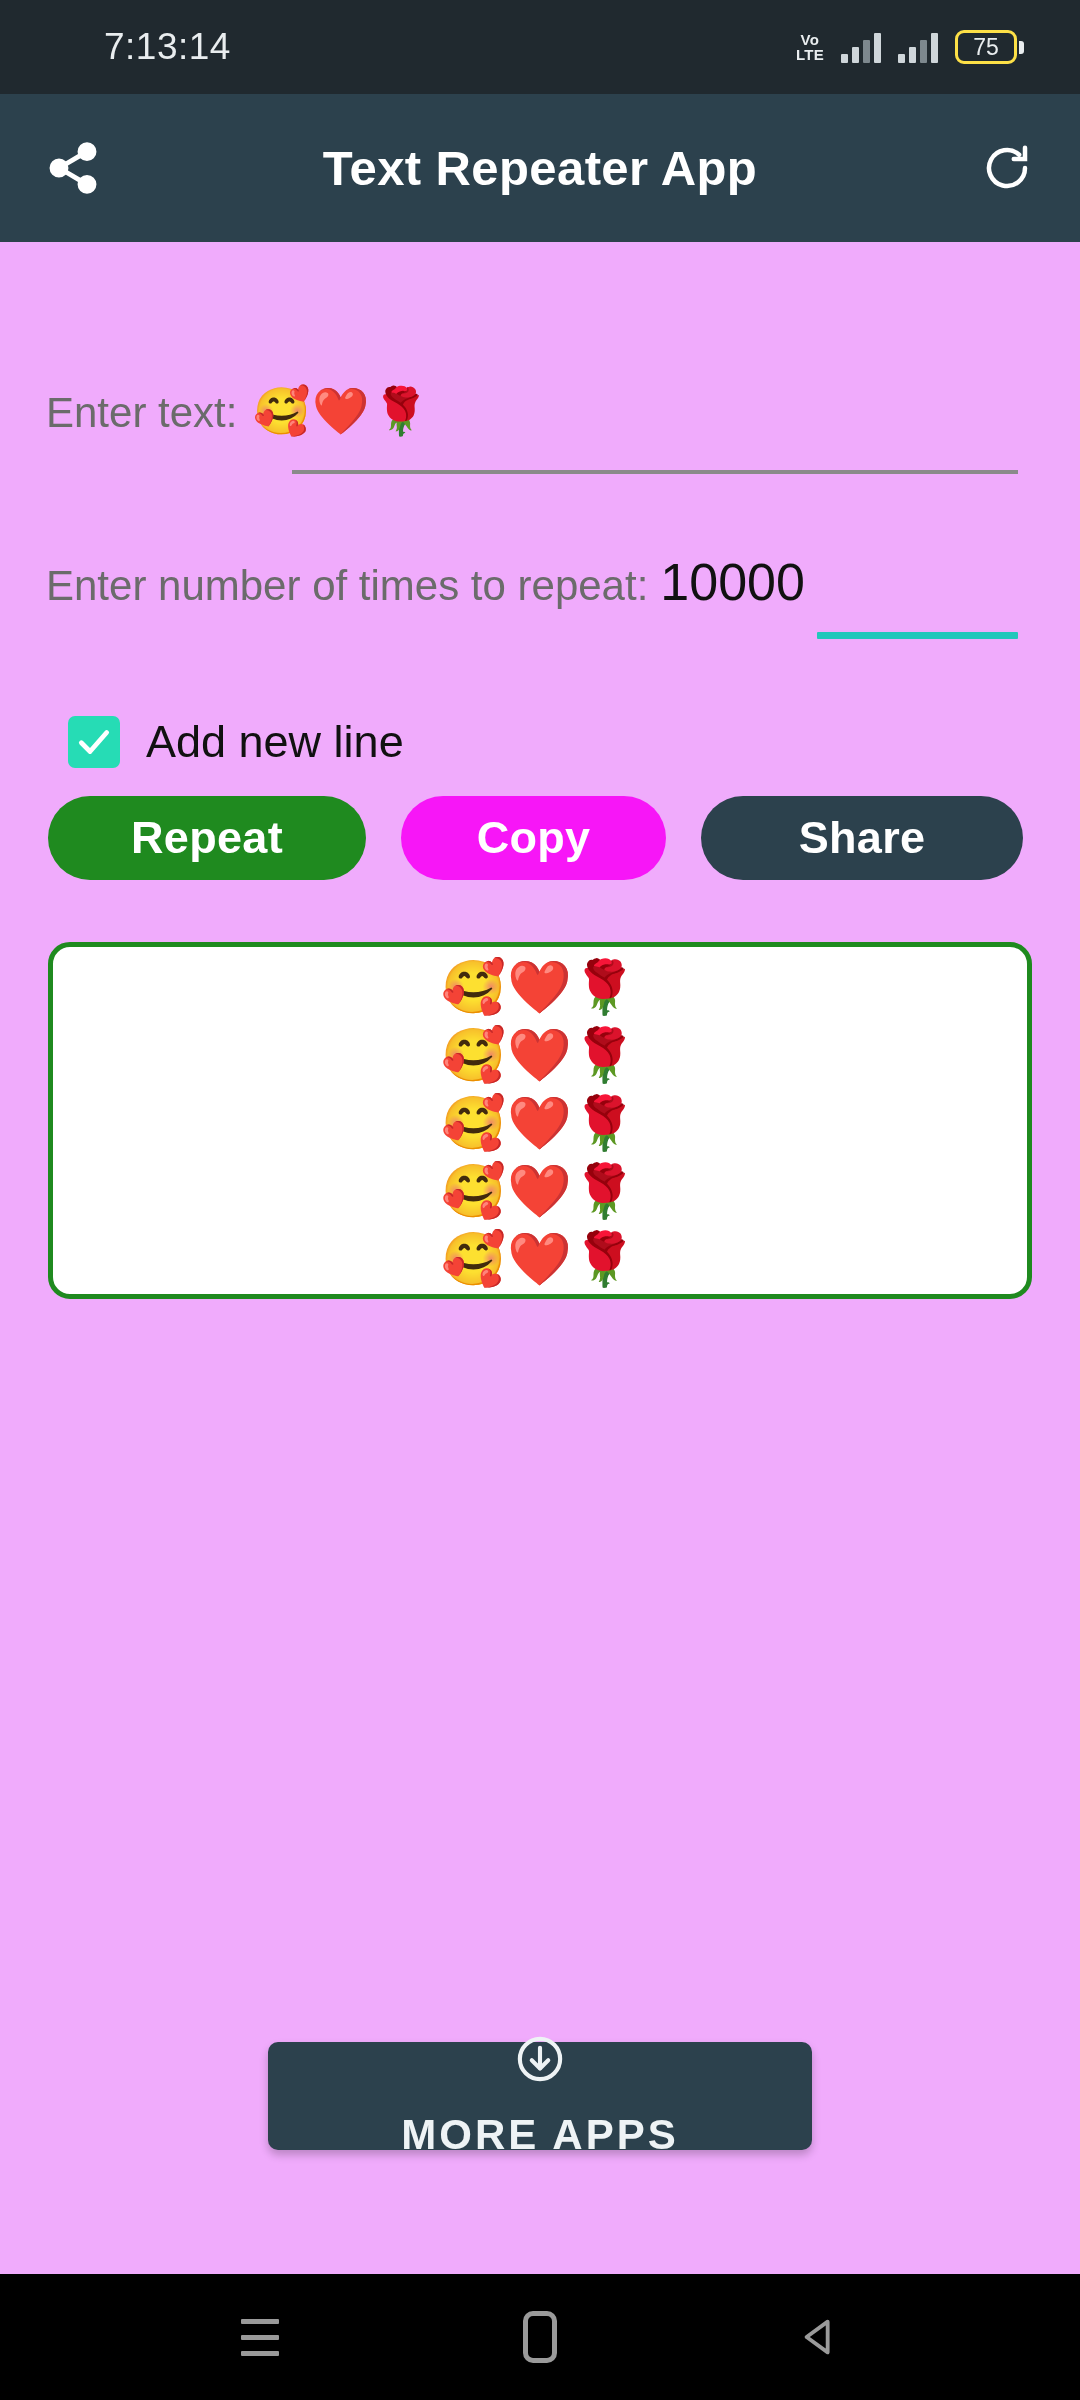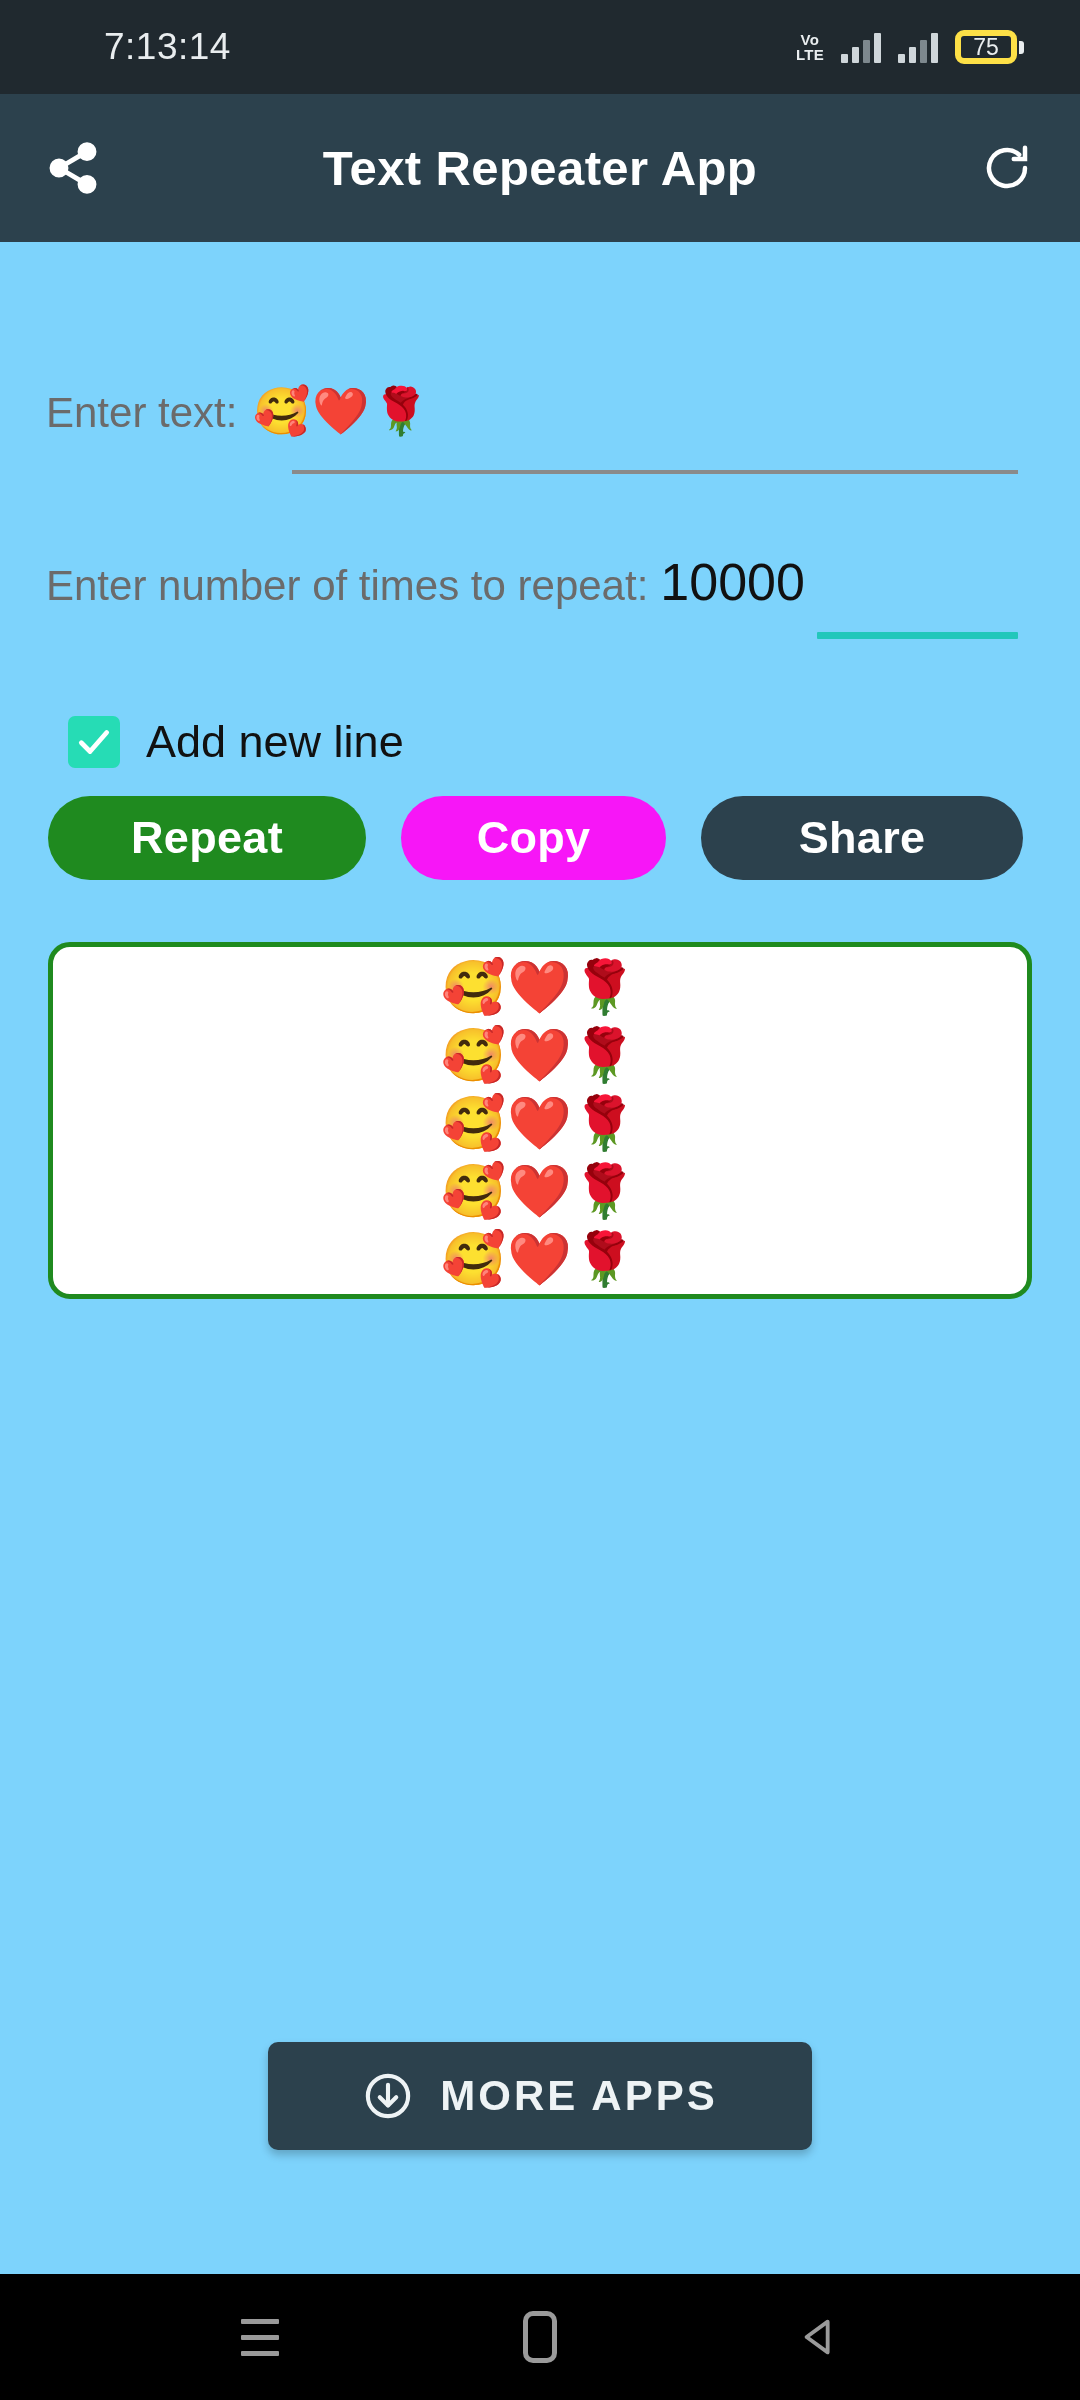--- a/index.html
+++ b/index.html
@@ -62,21 +62,21 @@
   .signal i:nth-child(3) { height: 23px; background:#7d888e; }
   .signal i:nth-child(4) { height: 30px; background:#cfd6da; }
 
   .battery {
     display: flex;
     align-items: center;
   }
   .battery-body {
     width: 62px;
     height: 34px;
-    border: 6px solid #fde047;
+    border: 3px solid #fde047;
     border-radius: 9px;
     display: flex;
     align-items: center;
     justify-content: center;
   }
   .battery-body span {
     color: #e9edef;
     font-size: 23px;
     line-height: 23px;
   }
@@ -107,21 +107,21 @@
   .icon-btn {
     width: 78px; height: 78px;
     display: flex; align-items: center; justify-content: center;
   }
   .icon-btn svg { display: block; }
 
   
   .content {
     flex: 1;
     position: relative;
-    background: #7dd3fc;
+    background: #f0abfc;
   }
 
   
   .field-row {
     position: absolute;
     display: flex;
     align-items: baseline;
   }
   .field-label {
     color: #6b6b6b;
@@ -218,20 +218,21 @@
     position: absolute;
     height: 108px;
     background: #2c414d;
     border-radius: 10px;
     display: flex;
     align-items: center;
     justify-content: center;
     gap: 26px;
     color: #ffffff;
     box-shadow: 0 5px 8px rgba(0,0,0,0.22);
+    flex-direction: column;
   }
   .more-apps-label {
     font-size: 42px;
     font-weight: bold;
     letter-spacing: 3px;
     color: #eef3f5;
   }
 
   
   .nav-bar {

